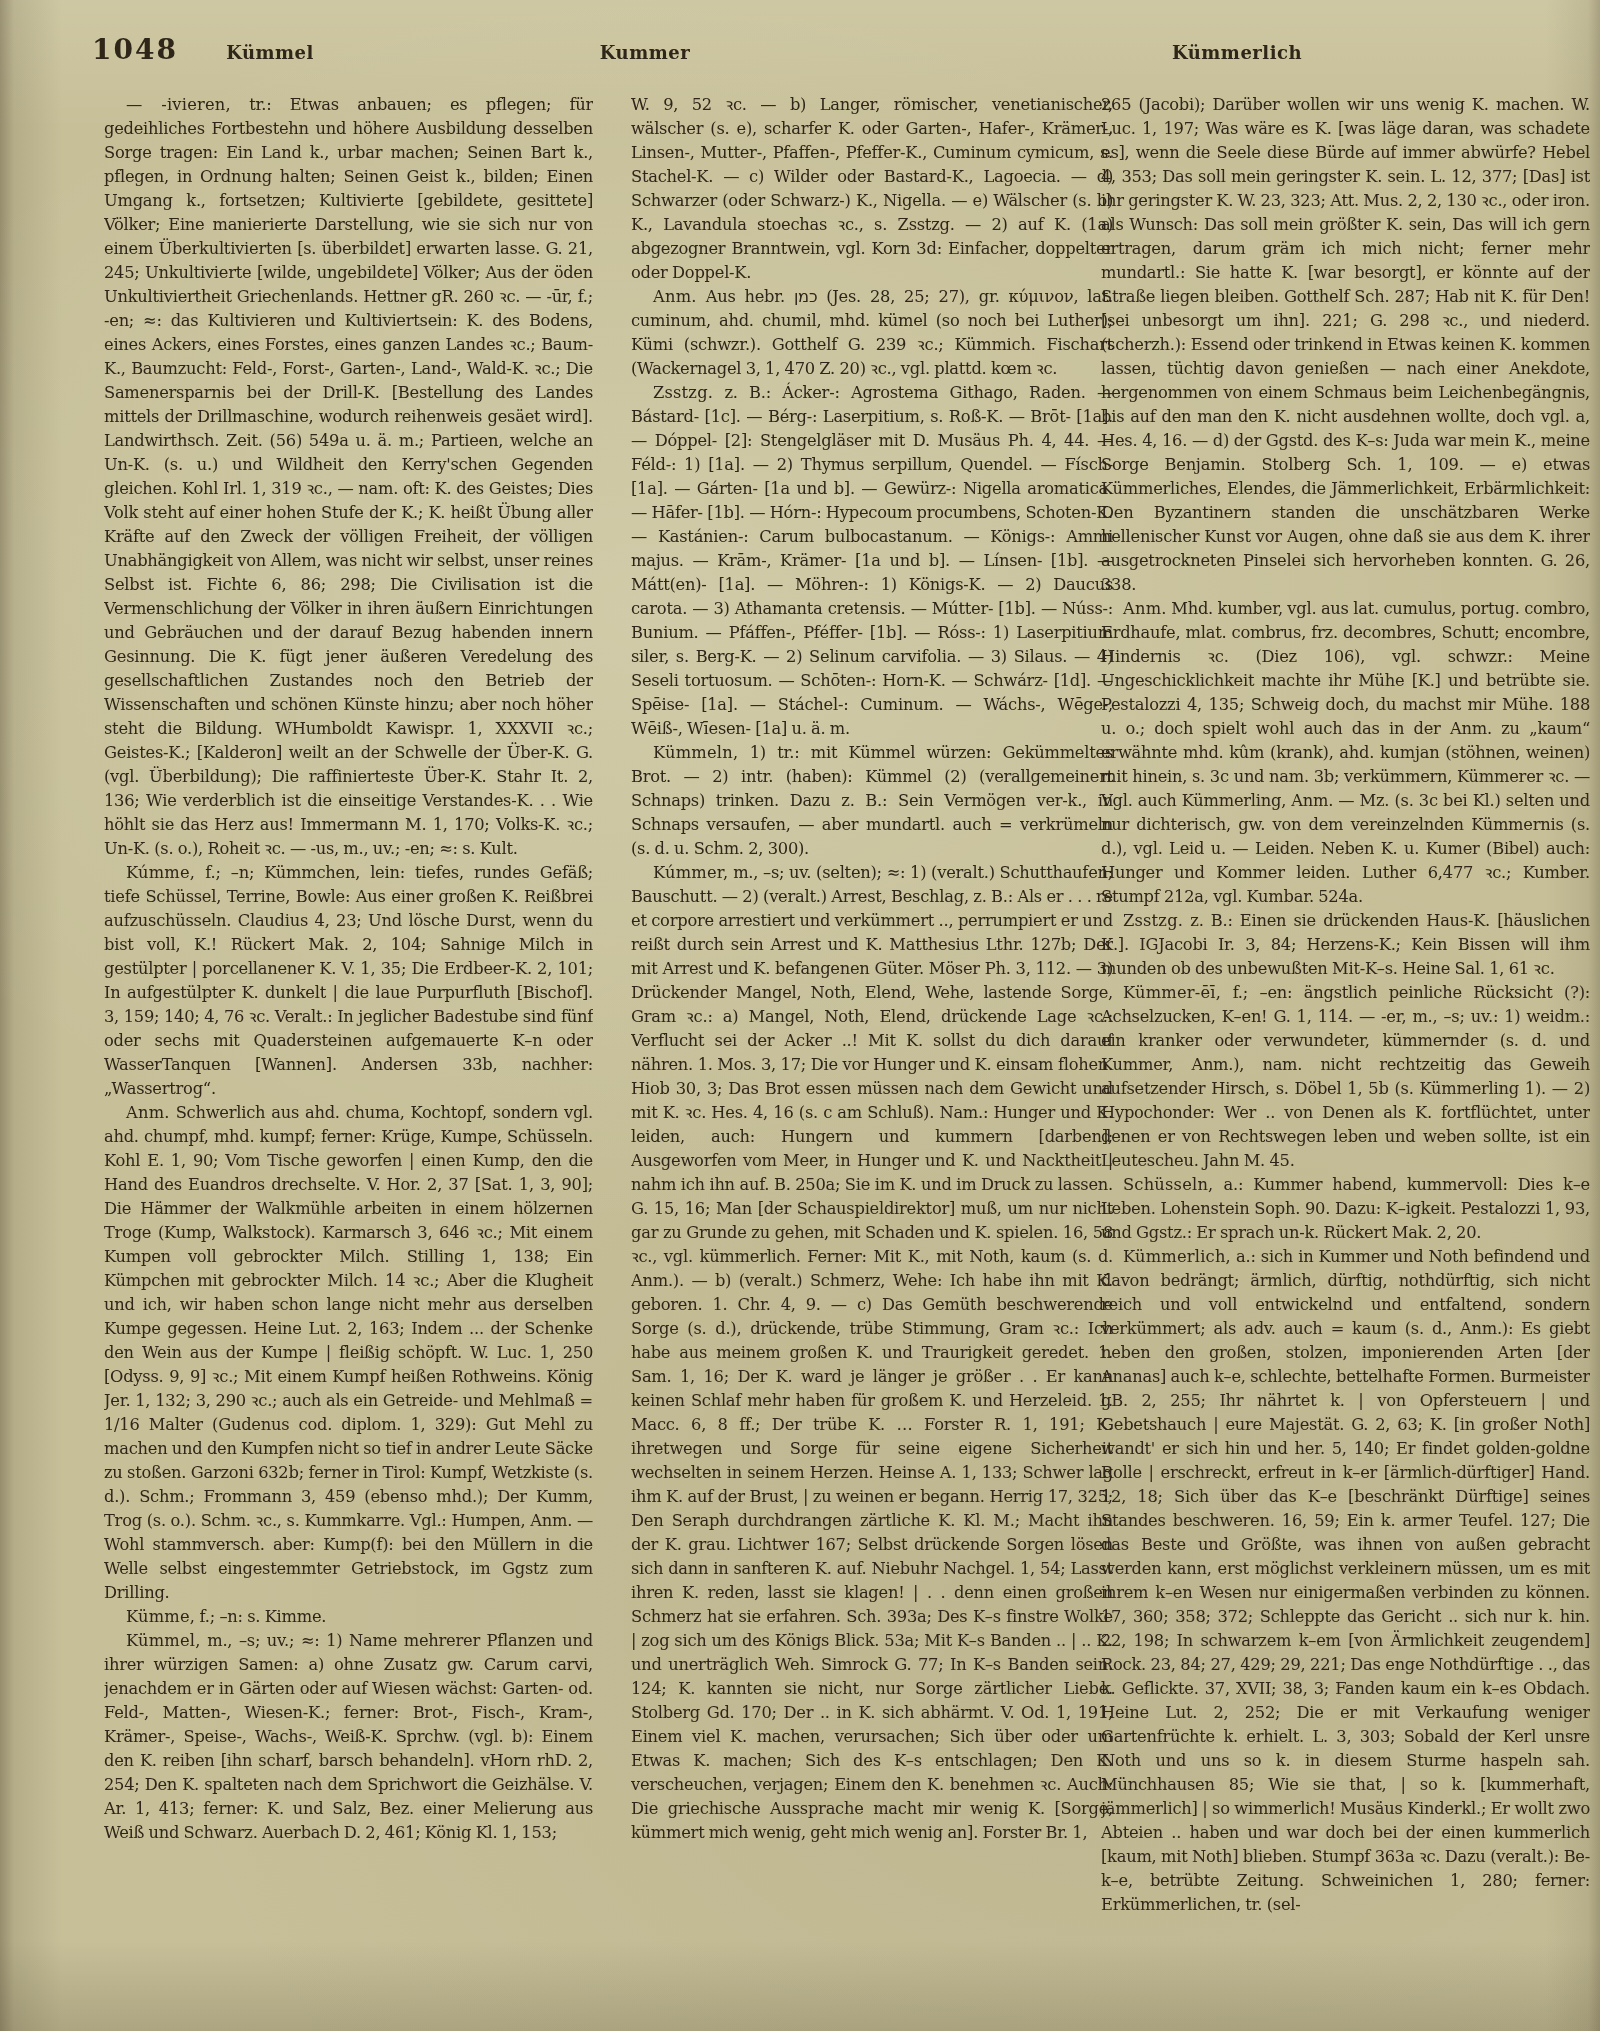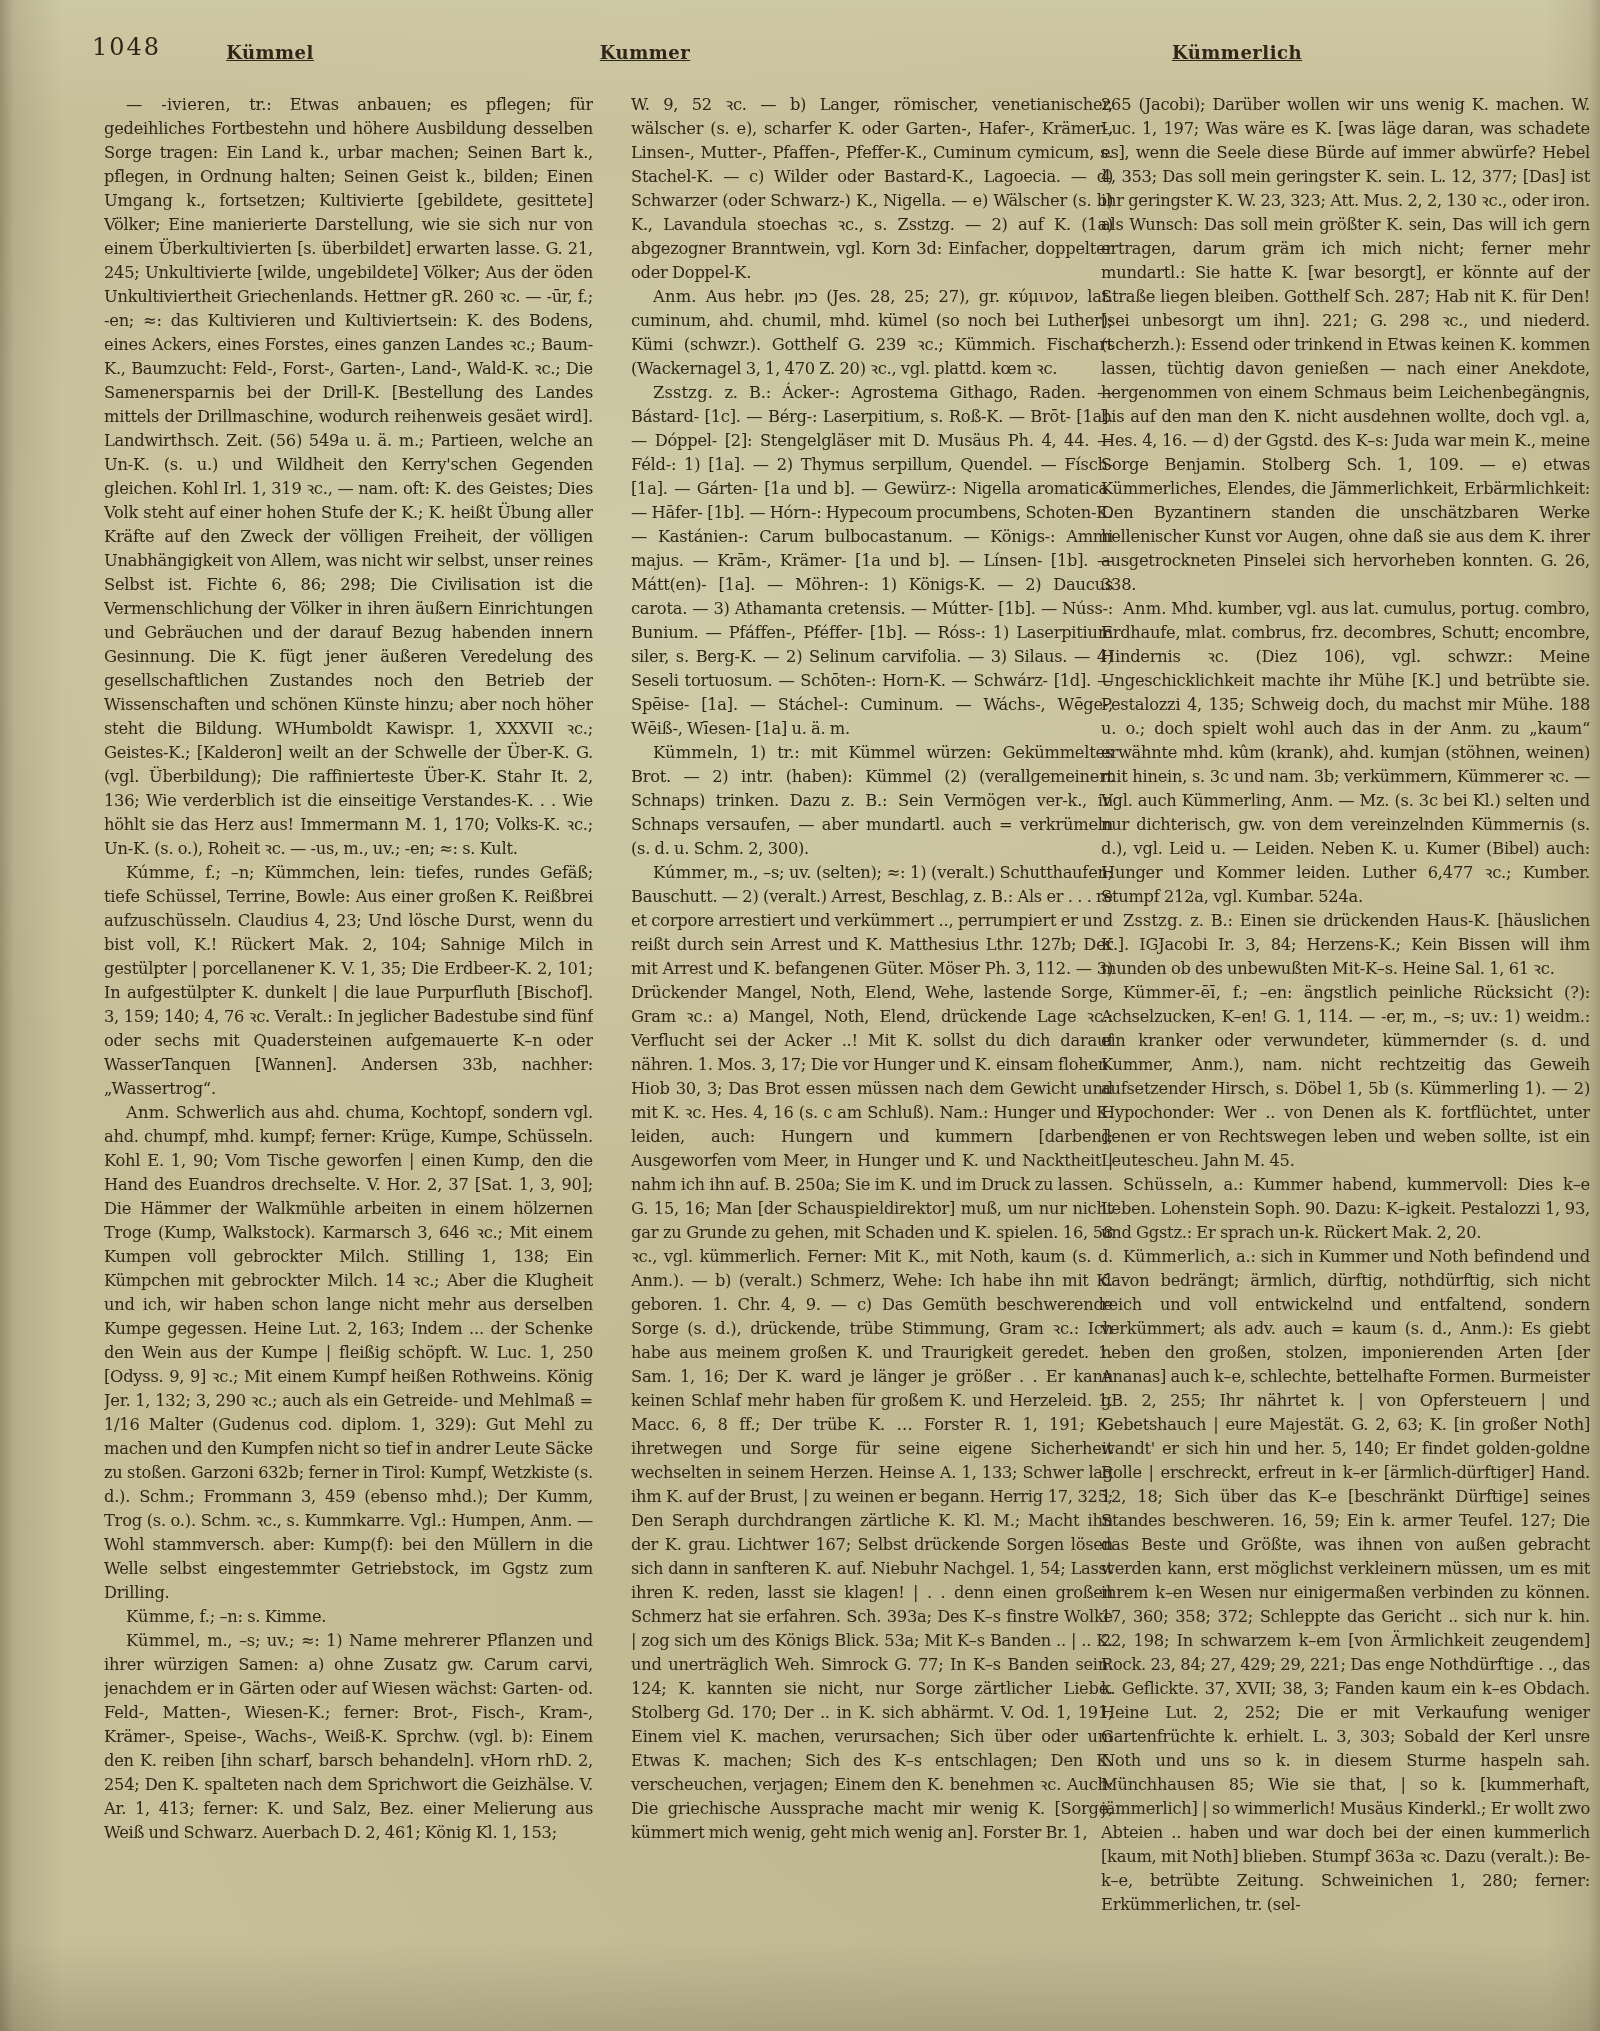--- a/index.html
+++ b/index.html
@@ -13,26 +13,26 @@
       radial-gradient(1500px 1200px at 70% 80%, rgba(110,100,70,0.10), rgba(110,100,70,0) 65%),
       linear-gradient(90deg, rgba(70,60,38,0.38) 0px, rgba(70,60,38,0.14) 14px, rgba(70,60,38,0) 62px),
       linear-gradient(270deg, rgba(70,60,38,0.28) 0px, rgba(70,60,38,0.10) 12px, rgba(70,60,38,0) 55px),
       linear-gradient(0deg, rgba(70,60,38,0.20) 0px, rgba(70,60,38,0) 90px),
       linear-gradient(180deg, rgba(248,243,222,0.16) 0px, rgba(248,243,222,0) 130px);
     font-family: "DejaVu Serif", "DejaVu Sans", serif;
     color: #2f2518;
   }
   .page-number {
     position: absolute; left: 92px; top: 33px;
-    font-size: 24px; letter-spacing: 2px; font-weight: 400;
+    font-size: 28px; letter-spacing: 2px; font-weight: 700;
   }
   .running-head {
     position: absolute; top: 42px;
     transform: translateX(-50%);
-    font-size: 18px; font-weight: 700; letter-spacing: 0.5px; text-decoration: underline;
+    font-size: 18px; font-weight: 700; letter-spacing: 0.5px;
   }
   #rh-1 { left: 270px; }
   #rh-2 { left: 645px; }
   #rh-3 { left: 1237px; }
   .column {
     position: absolute; top: 93px;
     overflow: hidden;
     text-align: justify;
     font-size: 16.3px;
     line-height: 24px;

